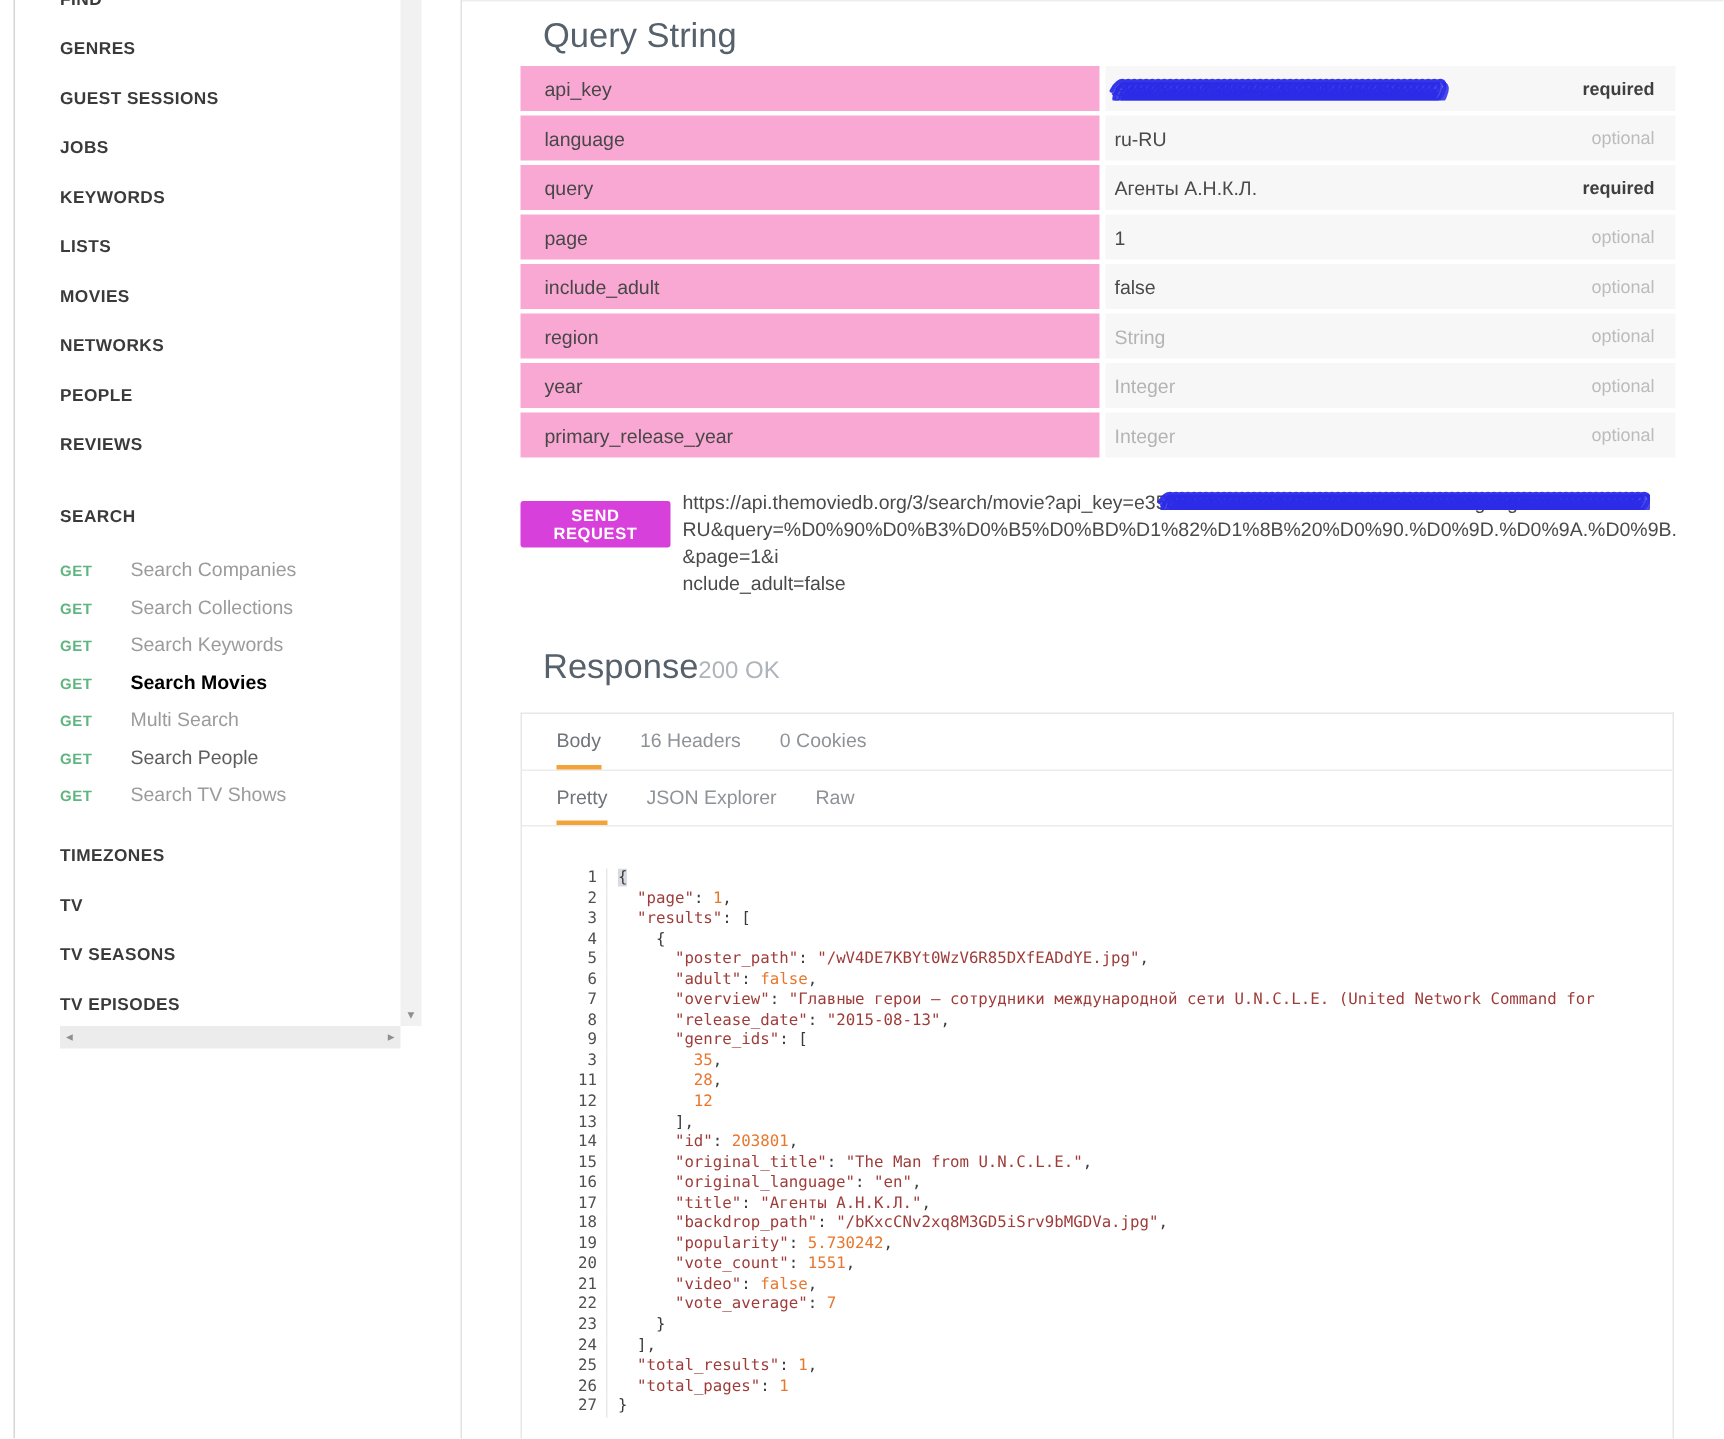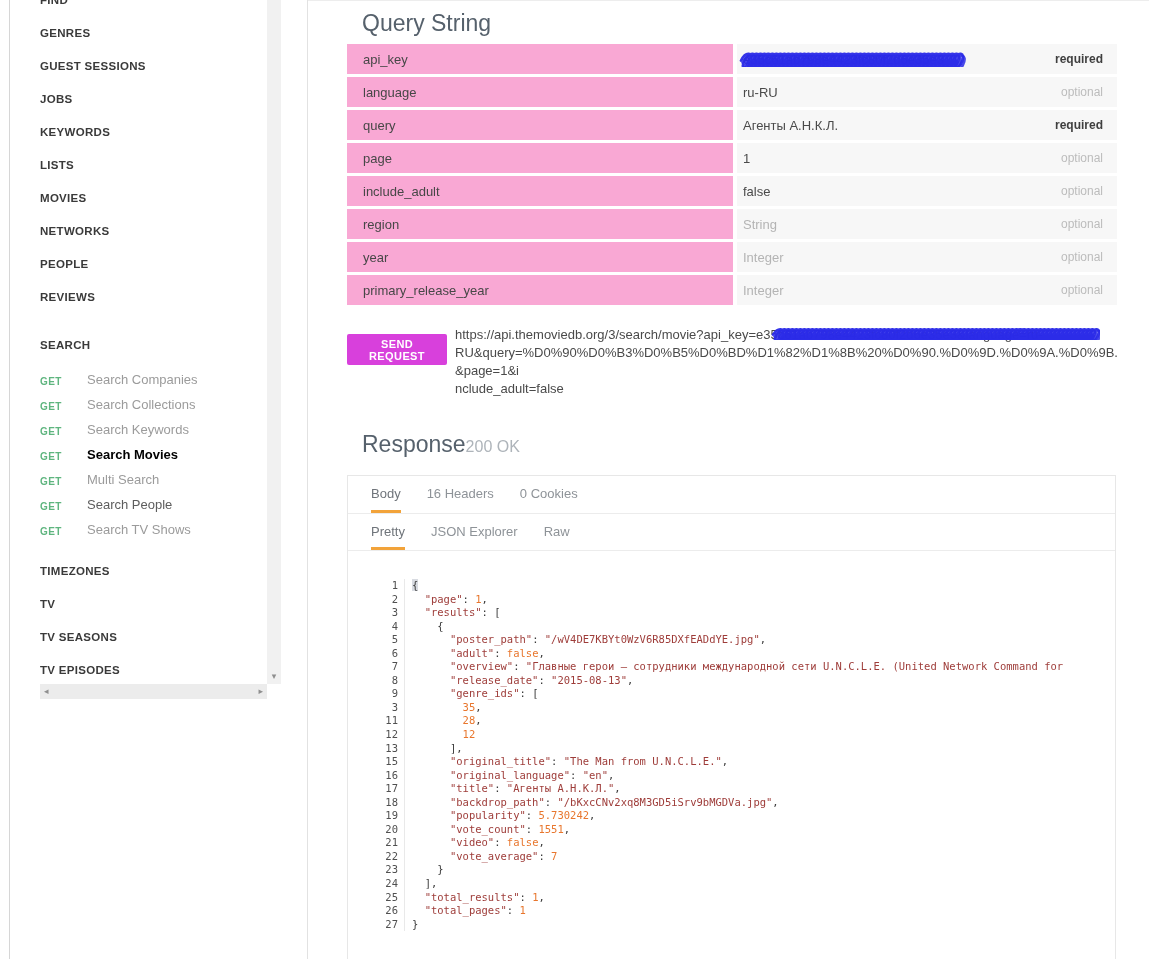--- a/index.html
+++ b/index.html
@@ -274,20 +274,24 @@
       </div>
       <div class="cline">
         <span class="ln">12</span>
         <span class="cd"><span class="tk-p">        </span><span class="tk-n">12</span></span>
       </div>
       <div class="cline">
         <span class="ln">13</span>
         <span class="cd"><span class="tk-p">      ],</span></span>
       </div>
       <div class="cline">
+        <span class="ln">14</span>
+        <span class="cd"><span class="tk-p">      </span><span class="tk-k">"id"</span><span class="tk-p">: </span><span class="tk-n">203801</span><span class="tk-p">,</span></span>
+      </div>
+      <div class="cline">
         <span class="ln">15</span>
         <span class="cd"><span class="tk-p">      </span><span class="tk-k">"original_title"</span><span class="tk-p">: </span><span class="tk-k">"The Man from U.N.C.L.E."</span><span class="tk-p">,</span></span>
       </div>
       <div class="cline">
         <span class="ln">16</span>
         <span class="cd"><span class="tk-p">      </span><span class="tk-k">"original_language"</span><span class="tk-p">: </span><span class="tk-k">"en"</span><span class="tk-p">,</span></span>
       </div>
       <div class="cline">
         <span class="ln">17</span>
         <span class="cd"><span class="tk-p">      </span><span class="tk-k">"title"</span><span class="tk-p">: </span><span class="tk-k">"Агенты А.Н.К.Л."</span><span class="tk-p">,</span></span>

